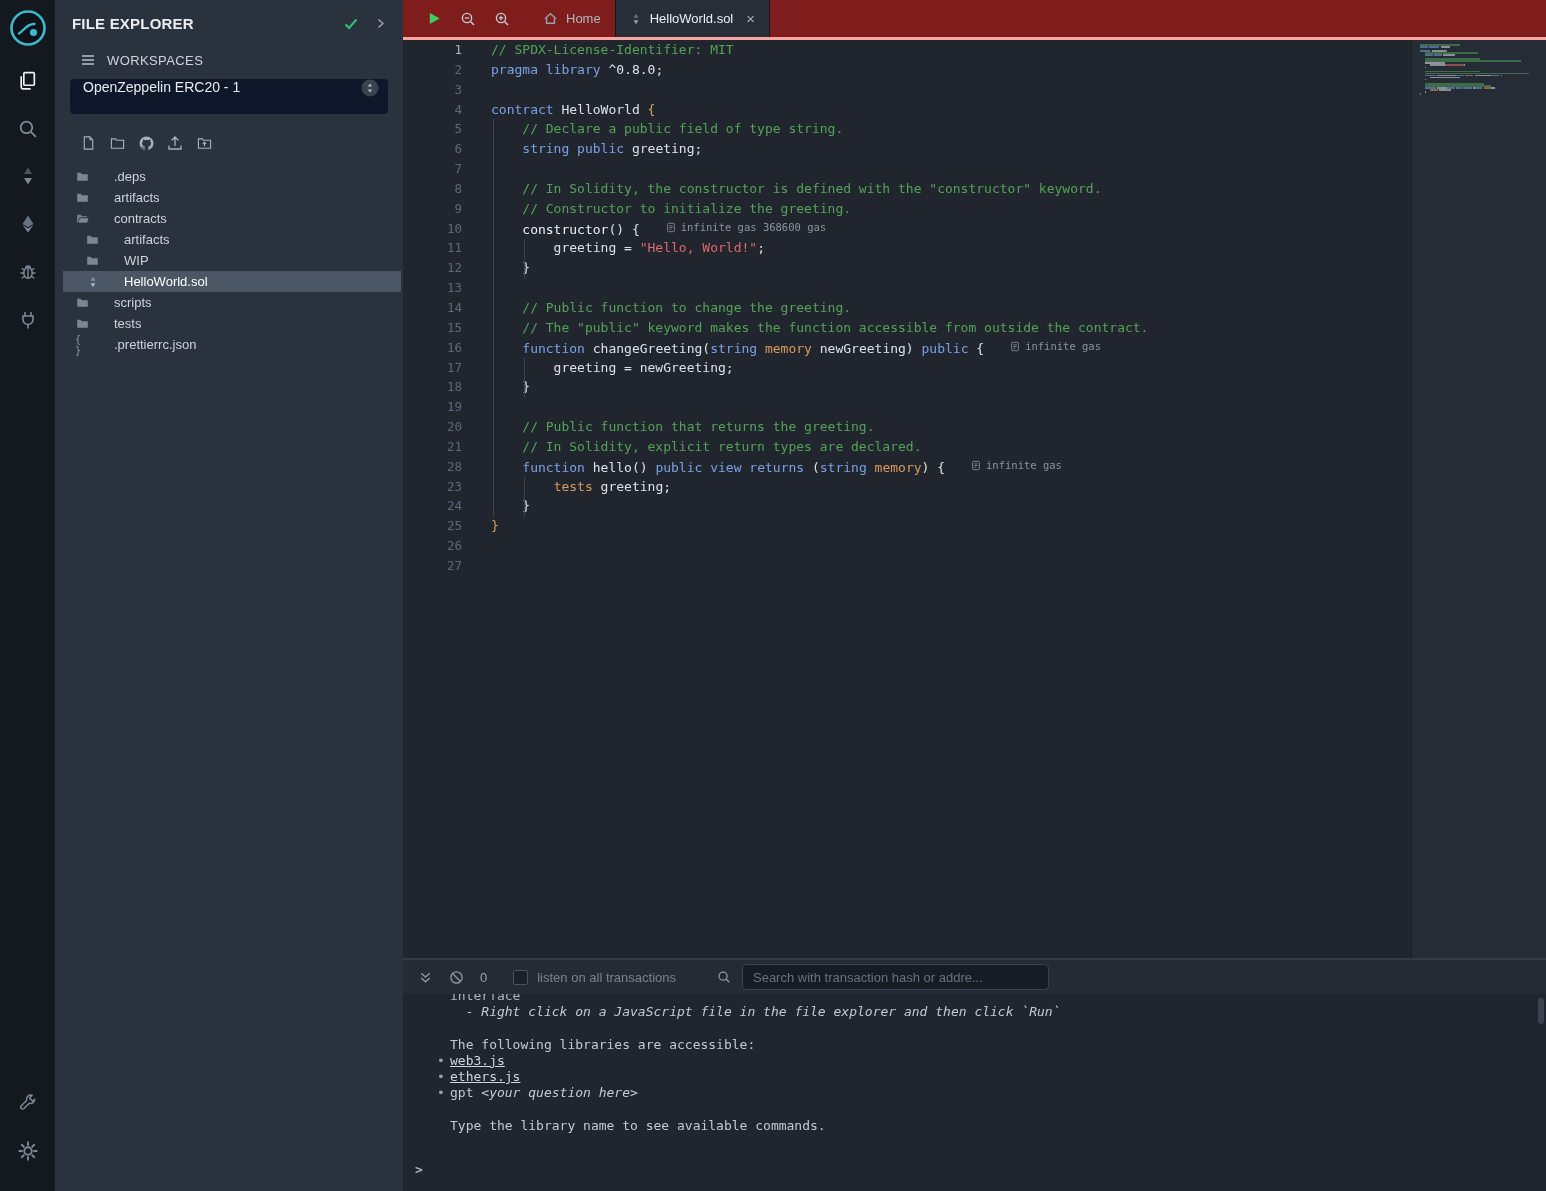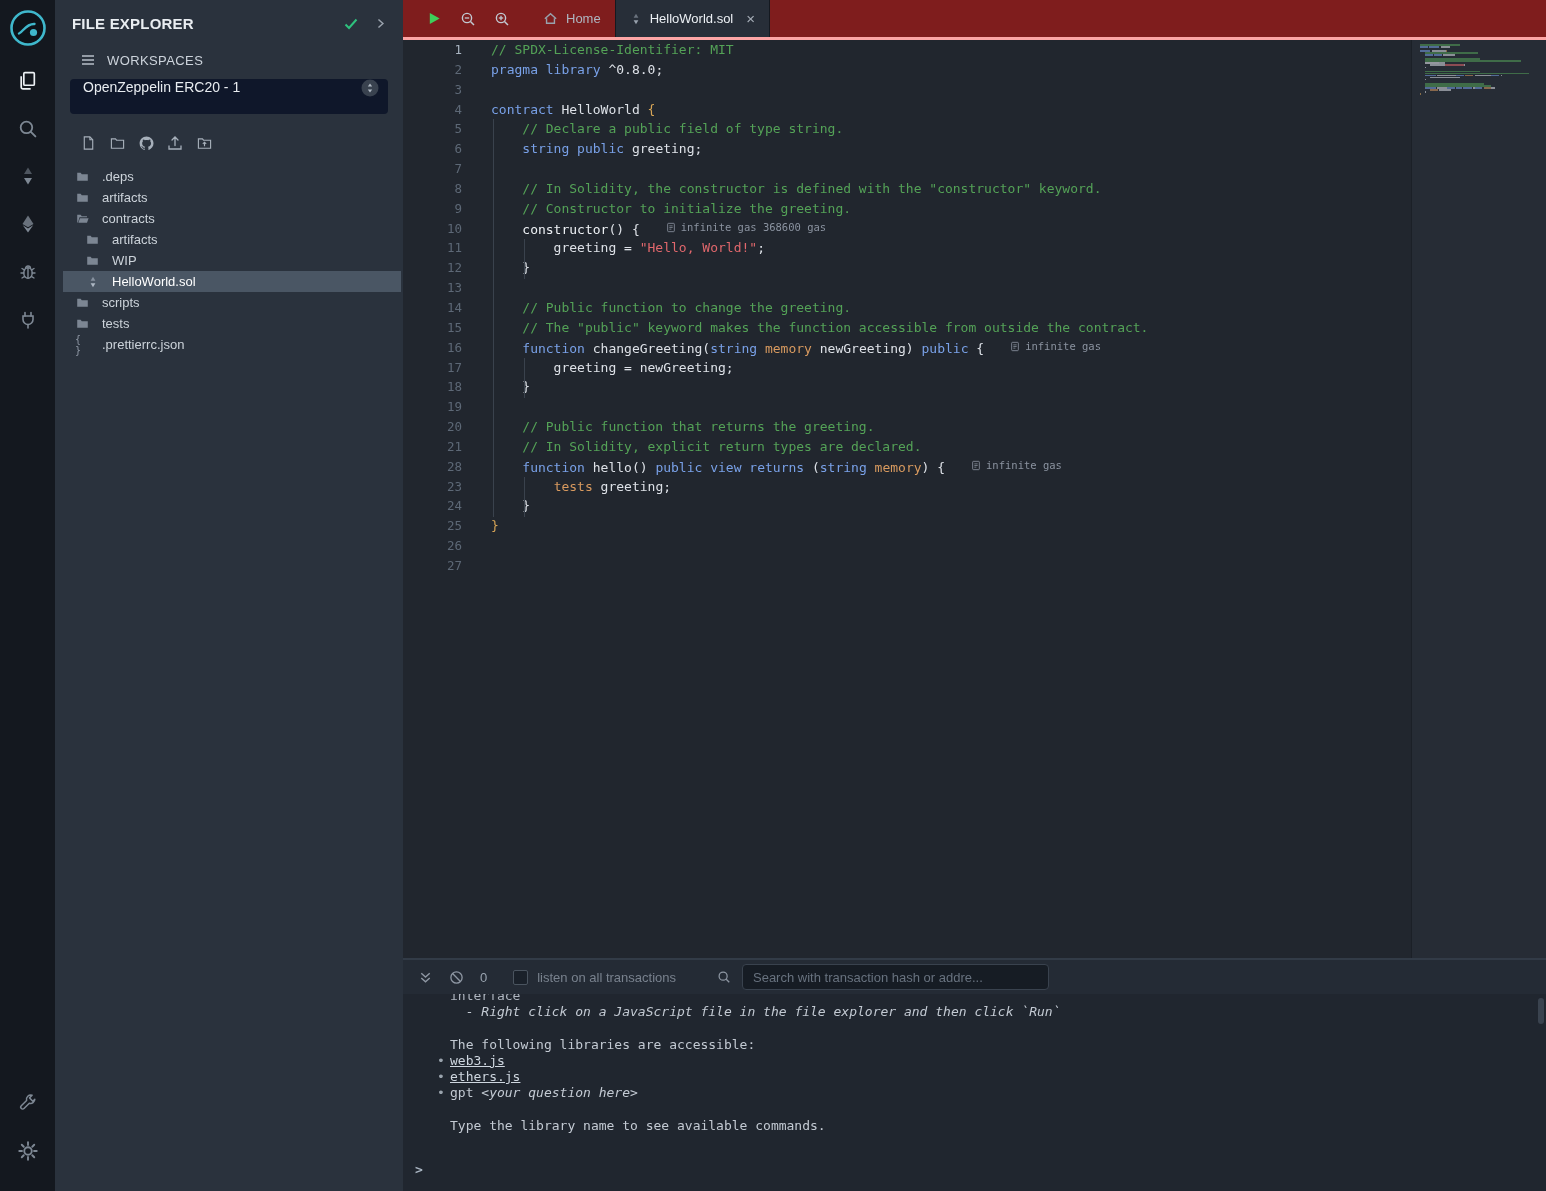--- a/index.html
+++ b/index.html
@@ -21,21 +21,21 @@
   .sb-header-icons{display:flex;align-items:center;gap:15px;color:#9aa3ae;}
   .sb-header-icons .hicon{display:flex;cursor:pointer;}
   .sb-workspaces{display:flex;align-items:center;gap:11px;padding:12px 16px 5px 25px;color:#cdd4dc;}
   .sb-workspaces .ws-label{font-size:13px;letter-spacing:.4px;}
   .sb-workspaces .hicon{display:flex;cursor:pointer;color:#b6bec8;}
   .workspace-select{margin:6px 15px 0;height:35px;background:#0f172a;border-radius:4px;display:flex;padding:0 9px 0 13px;cursor:pointer;}
   .workspace-select .ws-name{flex:1;font-size:14px;color:#e8ecf0;}
   .file-ops{display:flex;align-items:center;gap:11px;padding:20px 16px 8px 24px;color:#a7b0bb;}
   .file-ops .op{width:18px;height:18px;display:flex;align-items:center;justify-content:center;cursor:pointer;}
   .tree{margin-top:6px;padding-right:2px;}
-  .tree-row{height:21px;display:flex;align-items:center;gap:12px;font-size:13px;color:#ccd3da;cursor:pointer;margin-left:8px;}
+  .tree-row{height:21px;display:flex;align-items:center;gap:24px;font-size:13px;color:#ccd3da;cursor:pointer;margin-left:8px;}
   .tree-row.selected{background:#4a5664;color:#ffffff;}
   .tree-icon{width:15px;flex:0 0 15px;display:flex;justify-content:center;color:#7c8693;}
   .tree-row.selected .tree-icon{color:#aeb8c4;}
   .brace-glyph{font-family:"DejaVu Sans Mono",monospace;font-size:10px;color:#8d96a3;}
 
   
   .main{flex:1;min-width:0;display:flex;flex-direction:column;}
 
   .tabbar{height:40px;flex:0 0 40px;background:#7f1d1d;display:flex;align-items:stretch;border-bottom:3px solid #fca5a5;}
   .tab-tools{display:flex;align-items:center;gap:16px;padding:0 18px 0 22px;color:#c2c9d2;}

